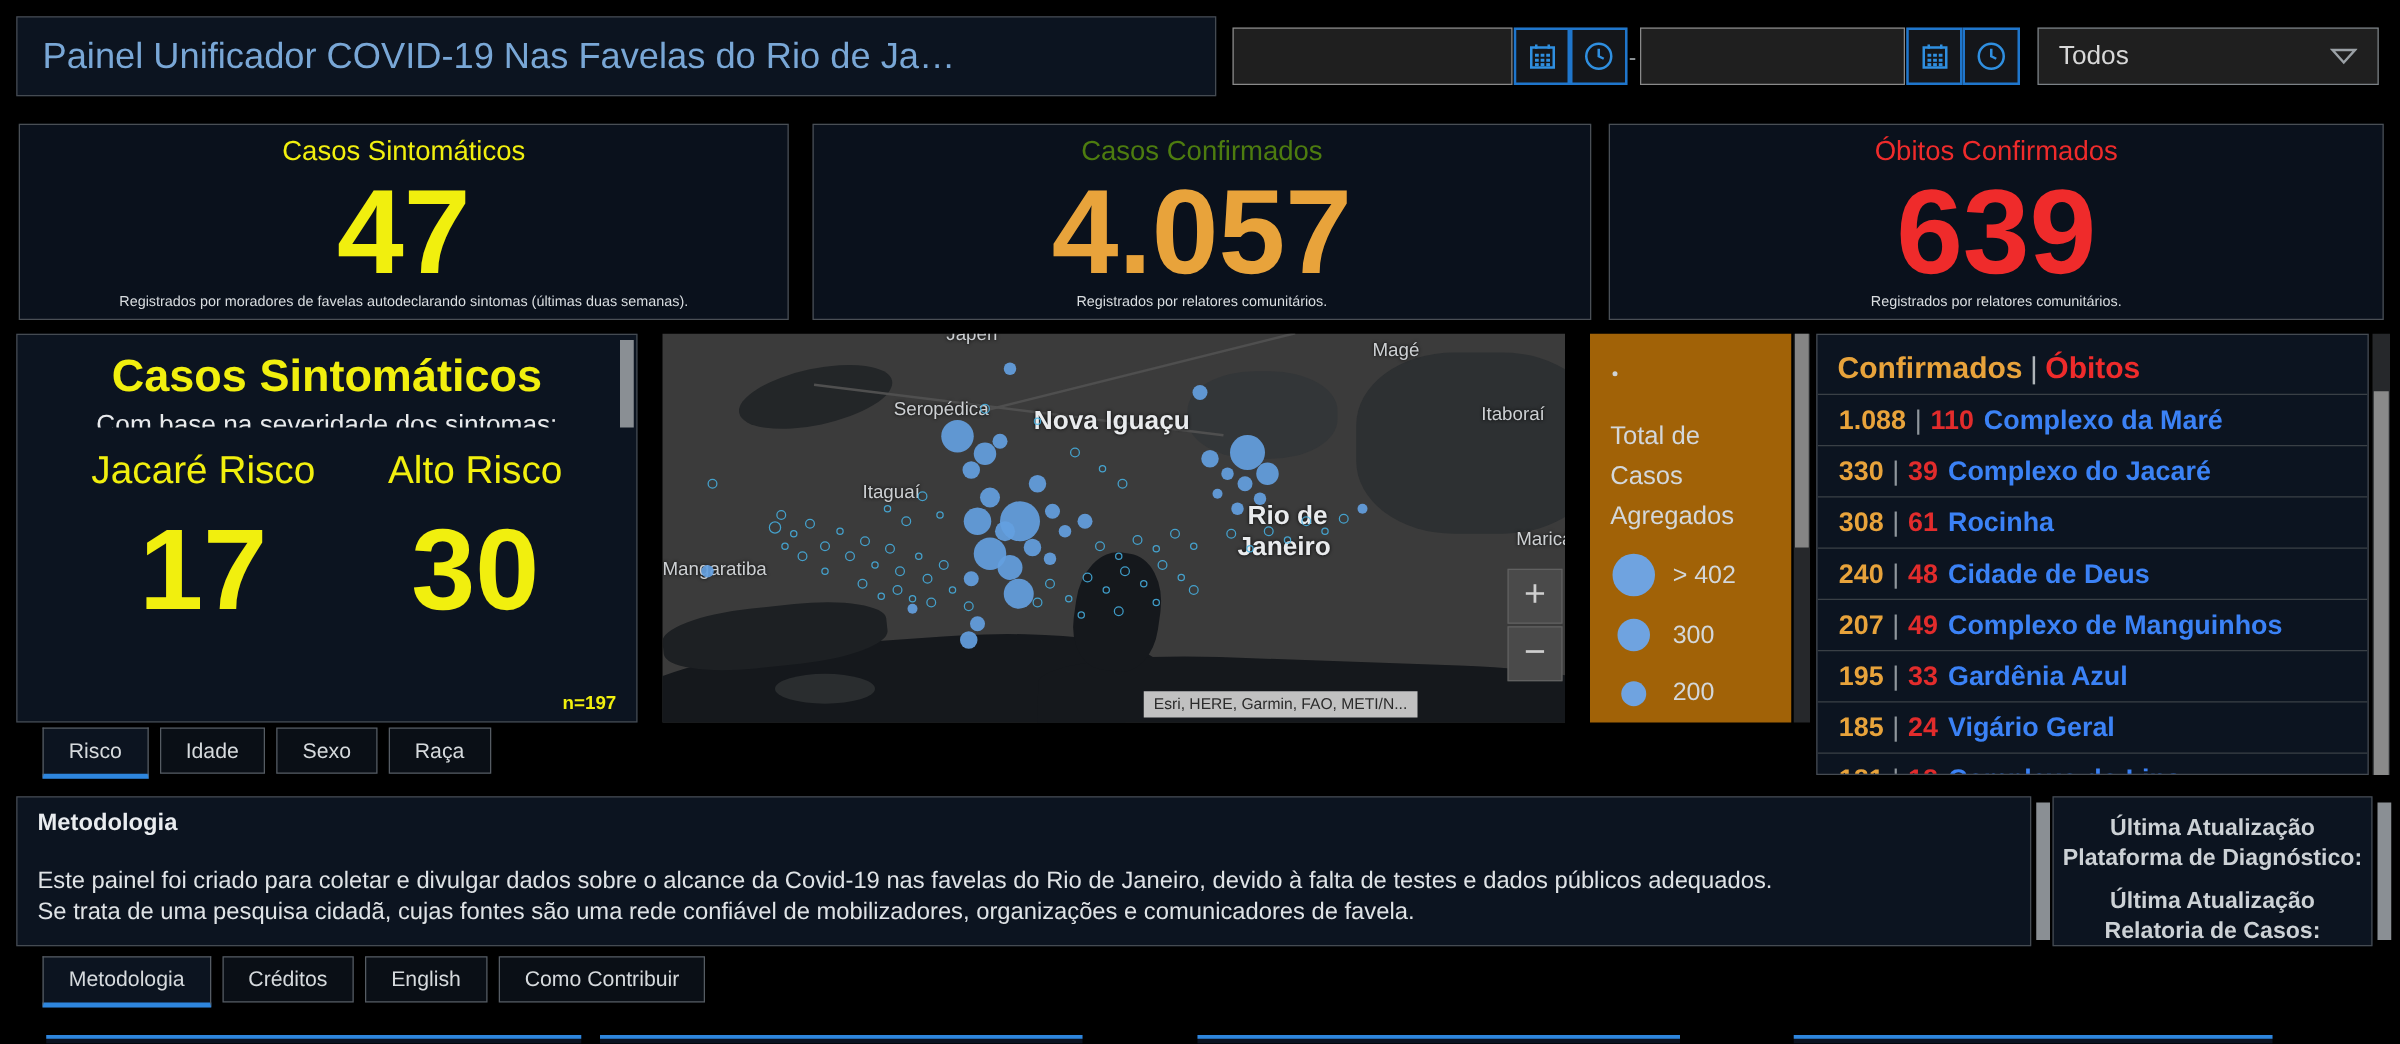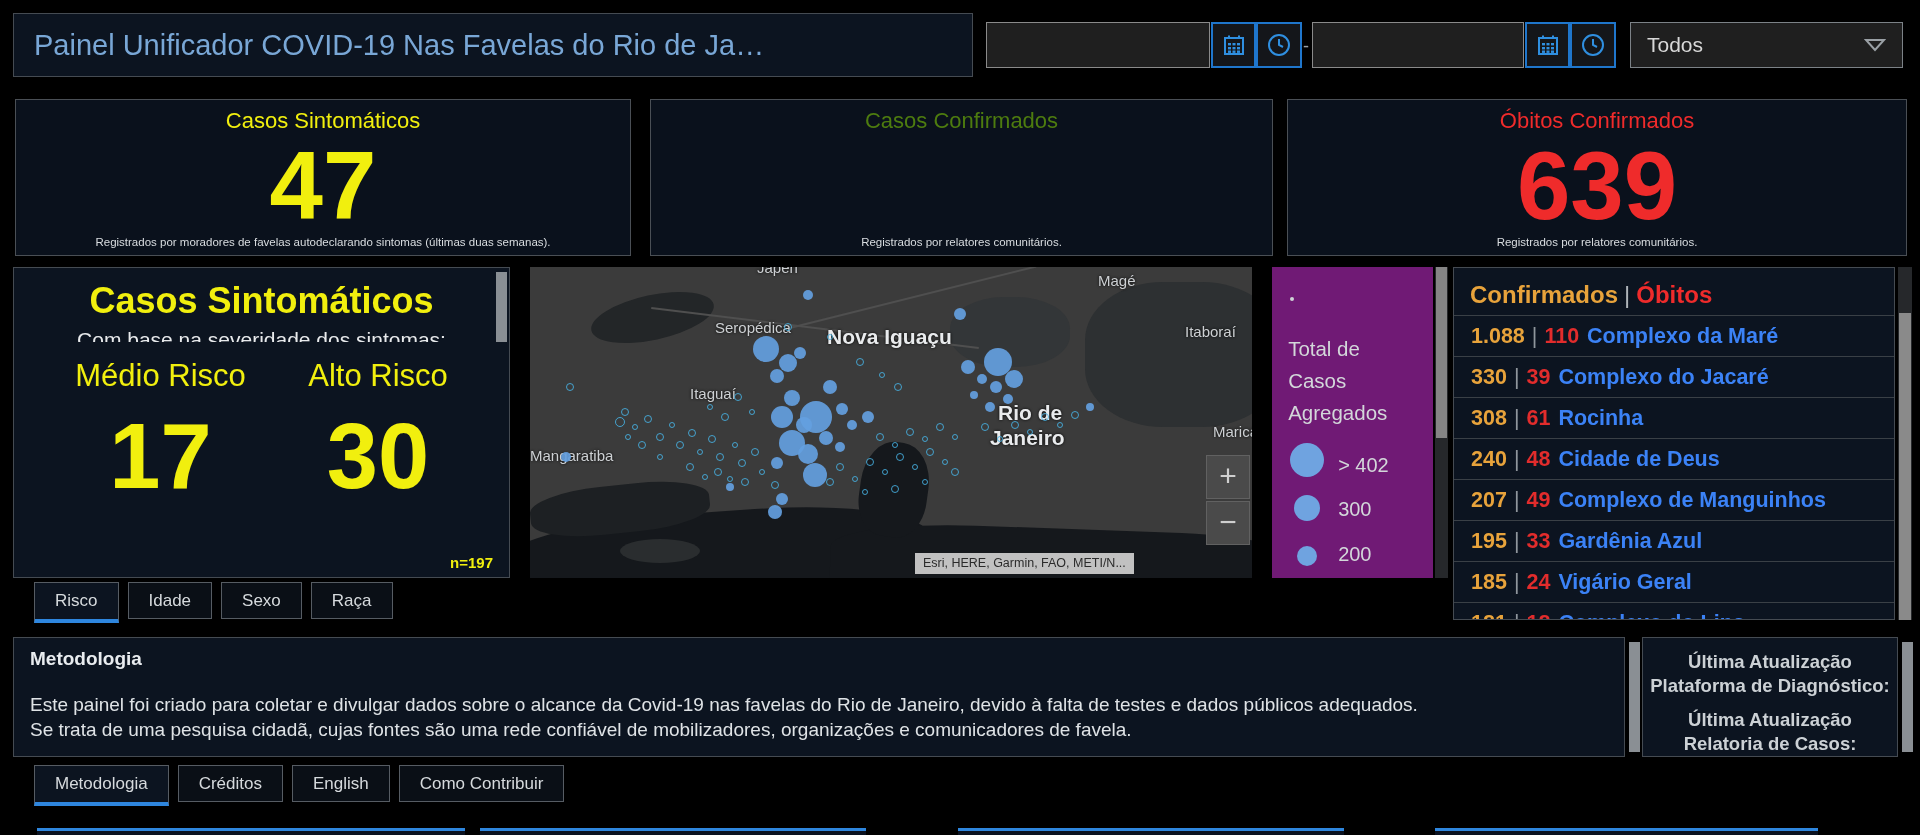--- a/index.html
+++ b/index.html
@@ -47,24 +47,24 @@
   #map-canvas { position:relative; width:738px; height:311px; background:#3b3b3b; overflow:hidden; cursor:grab; }
   .terrain { position:absolute; }
   .map-label { position:absolute; color:#cdd0d3; font-size:15px; text-shadow:0 0 3px #000; white-space:nowrap; }
   .map-label.big { color:#e9ebed; font-size:21px; font-weight:bold; }
   .dot { position:absolute; border-radius:50%; }
   .dot.fill { background:rgba(100,160,223,0.92); }
   .dot.ring { border:1.5px solid rgba(71,180,230,0.85); background:transparent; }
   .zoom-btn { position:absolute; left:676px; width:44px; height:44px; background:#4a4a4a; border:1px solid #616161; color:#cfcfcf; font-size:30px; line-height:40px; text-align:center; cursor:pointer; }
   #map-attribution { position:absolute; left:385px; top:286px; height:21px; background:rgba(212,212,212,0.9); color:#2b2b2b; font-size:12.5px; line-height:21px; padding:0 8px; white-space:nowrap; }
 
-  #map-legend { width:164px; height:311px; background:#701a75; margin-left:20px; padding-left:32px; position:relative; }
+  #map-legend { width:164px; height:311px; background:#a16207; margin-left:20px; padding-left:32px; position:relative; }
   #legend-bullet { position:absolute; left:18px; top:30px; width:4px; height:4px; border-radius:50%; background:#cfd3d6; }
   #legend-title { position:absolute; left:16px; top:66px; color:#d3d7da; font-size:20.5px; line-height:32px; }
-  .legend-row { position:absolute; display:flex; align-items:flex-end; }
+  .legend-row { position:absolute; display:flex; align-items:center; }
   .legend-circle { border-radius:50%; background:#6fa3e0; }
   .legend-label { color:#d3d7da; font-size:20px; margin-left:14px; }
   #map-scrollbar { width:13px; height:311px; background:#26282b; margin-left:2px; position:relative; }
   #map-scrollbar .thumb { position:absolute; top:0; left:1px; width:11px; height:55%; background:#858585; }
 
   
   #ranking-panel { left:1453px; top:267px; width:442px; height:353px; overflow:hidden; }
   #ranking-header { padding:13px 0 6px 16px; font-size:24px; font-weight:bold; }
   #ranking-header .conf { color:#e8a33b; }
   #ranking-header .div { color:#aeb4b9; font-weight:normal; padding:0 6px; }
@@ -168,36 +168,37 @@
     </span>
   </div>
 
   <div class="stat-card" style="left:15px; width:616px;">
     <div class="stat-title" style="color:#f1ef0e;">Casos Sintomáticos</div>
     <div class="stat-value" style="color:#f1ef0e;">47</div>
     <div class="stat-caption">Registrados por moradores de favelas autodeclarando sintomas (últimas duas semanas).</div>
   </div>
   <div class="stat-card" style="left:650px; width:623px;">
     <div class="stat-title" style="color:#4d7c0f;">Casos Confirmados</div>
+    <div class="stat-value" style="color:#e8a33b;">4.057</div>
     <div class="stat-caption">Registrados por relatores comunitários.</div>
   </div>
   <div class="stat-card" style="left:1287px; width:620px;">
     <div class="stat-title" style="color:#ef2b2b;">Óbitos Confirmados</div>
     <div class="stat-value" style="color:#ef2b2b;">639</div>
     <div class="stat-caption">Registrados por relatores comunitários.</div>
   </div>
 
   <div id="risk-panel" class="panel">
     <div id="risk-title">Casos Sintomáticos</div>
     <div id="risk-subtitle-clip">
       <span>Com base na severidade dos sintomas:</span>
     </div>
     <div id="risk-groups">
       <div class="risk-group">
-        <div class="risk-group-label">Médio Risco</div>
+        <div class="risk-group-label">Jacaré Risco</div>
         <div class="risk-group-value">17</div>
       </div>
       <div class="risk-group">
         <div class="risk-group-label">Alto Risco</div>
         <div class="risk-group-value">30</div>
       </div>
     </div>
     <div id="risk-n">n=197</div>
     <div class="vscroll-thumb" style="right:2px; top:4px; height:70px;"></div>
   </div>

